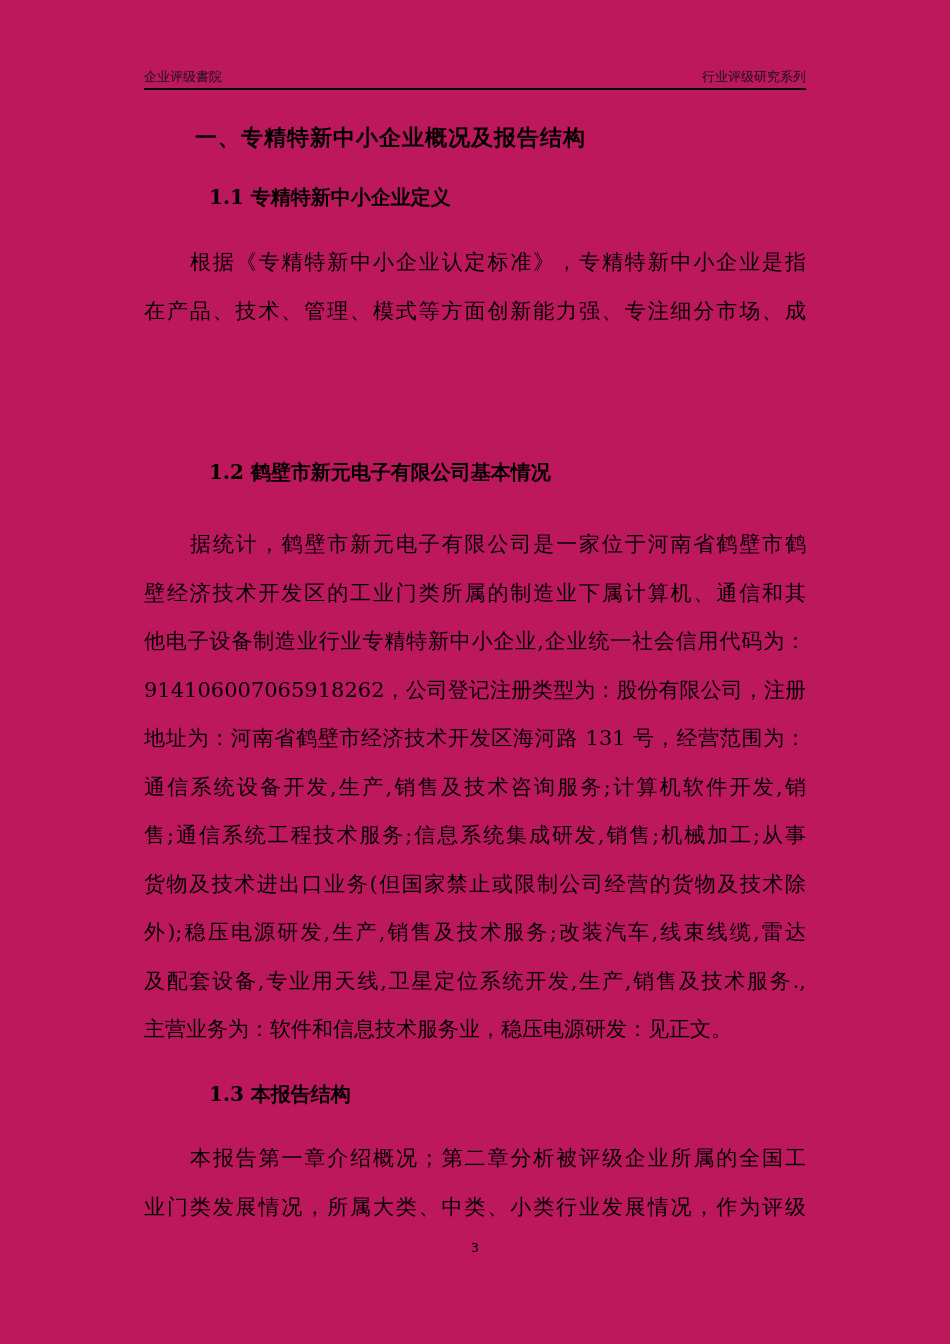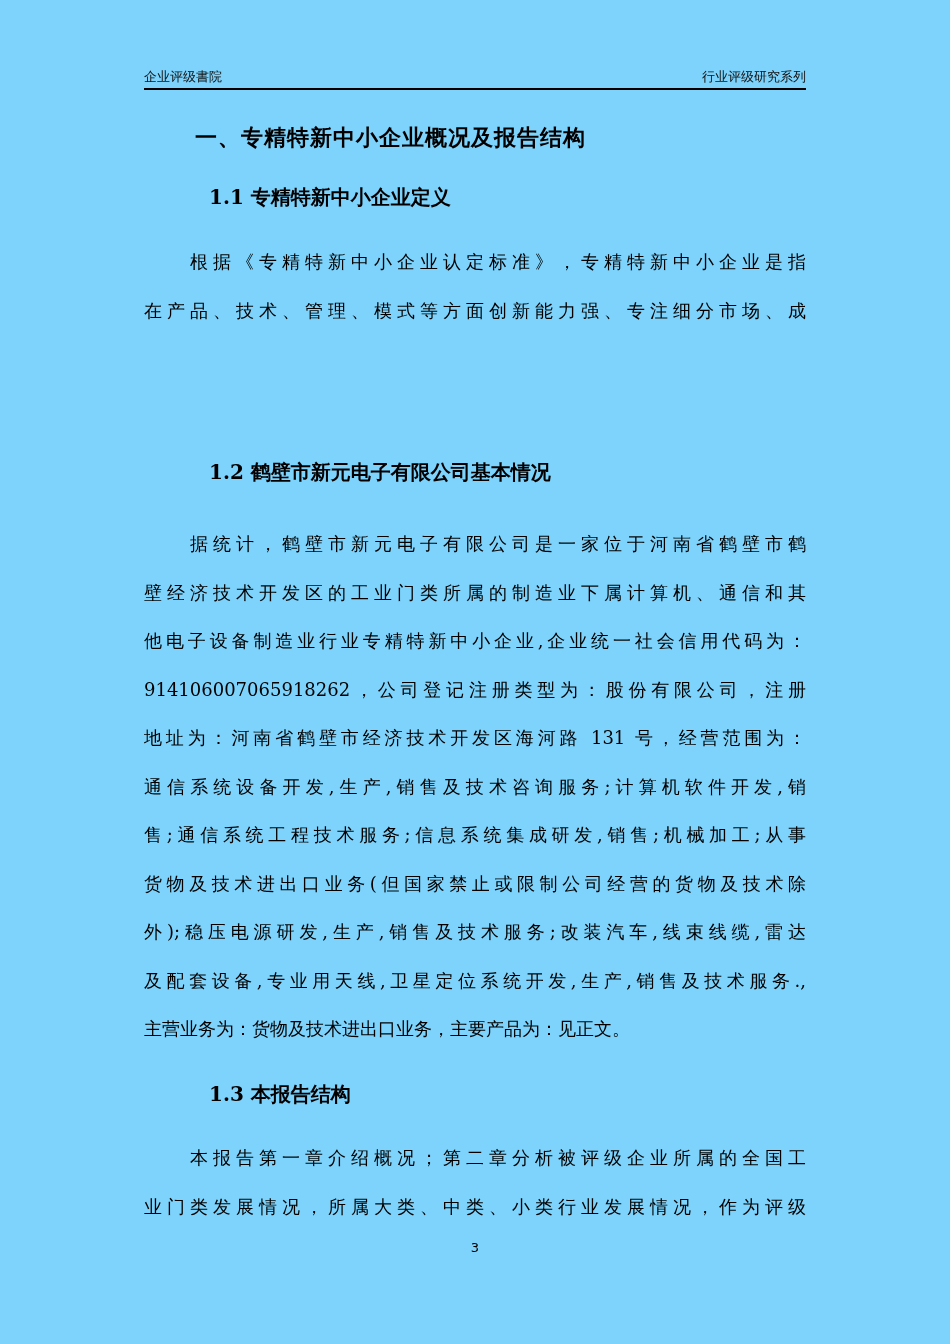--- a/index.html
+++ b/index.html
@@ -1,24 +1,24 @@
 <!DOCTYPE html>
 <html><head>
   <meta charset="utf-8">
   <style>
     html, body { margin: 0; padding: 0; background: #ffffff; }
     body { width: 950px; height: 1344px; position: relative; overflow: hidden; color: #000; }
-    .page { position: absolute; left: 0; top: 0; width: 950px; height: 1344px; background: #7dd3fc; }
+    .page { position: absolute; left: 0; top: 0; width: 950px; height: 1344px; background: #be185d; }
     .header { position: absolute; left: 144px; top: 66px; width: 662px; height: 22px; border-bottom: 2px solid #000; }
     .header-left, .header-right { position: absolute; top: 3px; font-family: "DejaVu Sans", sans-serif; font-size: 13px; color: #111; line-height: 16px; }
     .header-left { left: 0; }
     .header-right { right: 0; }
     .h1 { position: absolute; left: 195px; top: 122px; font-family: "DejaVu Serif", serif; font-weight: bold; font-size: 22px; line-height: 30px; letter-spacing: 1px; }
     .h2 { position: absolute; left: 209px; font-family: "DejaVu Serif", serif; font-weight: bold; font-size: 20px; line-height: 28px; }
-    .para { position: absolute; left: 144px; width: 662px; font-family: "DejaVu Serif", serif; font-size: 18px; line-height: 48.5px; text-align: justify; text-indent: 38px; word-break: break-all; }
+    .para { position: absolute; left: 144px; width: 662px; font-family: "DejaVu Serif", serif; font-size: 21px; line-height: 48.5px; text-align: justify; text-indent: 38px; word-break: break-all; }
     .para .line { display: block; text-indent: 0; white-space: nowrap; text-align-last: justify; }
     .para .line.first { padding-left: 46px; }
     .para .line.last { text-align-last: left; }
     .page-number { position: absolute; left: 0; width: 950px; top: 1240px; text-align: center; font-family: "DejaVu Sans", sans-serif; font-size: 13px; }
   </style>
 </head>
 <body>
 
 <div class="page">
 
@@ -40,21 +40,21 @@
     <span class="line first">据统计，鹤壁市新元电子有限公司是一家位于河南省鹤壁市鹤</span>
     <span class="line">壁经济技术开发区的工业门类所属的制造业下属计算机、通信和其</span>
     <span class="line">他电子设备制造业行业专精特新中小企业,企业统一社会信用代码为：</span>
     <span class="line">914106007065918262，公司登记注册类型为：股份有限公司，注册</span>
     <span class="line">地址为：河南省鹤壁市经济技术开发区海河路 131 号，经营范围为：</span>
     <span class="line">通信系统设备开发,生产,销售及技术咨询服务;计算机软件开发,销</span>
     <span class="line">售;通信系统工程技术服务;信息系统集成研发,销售;机械加工;从事</span>
     <span class="line">货物及技术进出口业务(但国家禁止或限制公司经营的货物及技术除</span>
     <span class="line">外);稳压电源研发,生产,销售及技术服务;改装汽车,线束线缆,雷达</span>
     <span class="line">及配套设备,专业用天线,卫星定位系统开发,生产,销售及技术服务.,</span>
-    <span class="line last">主营业务为：货物及技术进出口业务，主要产品为：见正文。</span>
+    <span class="line last">主营业务为：软件和信息技术服务业，稳压电源研发：见正文。</span>
   </div>
 
   <div class="h2" style="top:1080px;">1.3 本报告结构</div>
   <div class="para" style="top:1134px;">
     <span class="line first">本报告第一章介绍概况；第二章分析被评级企业所属的全国工</span>
     <span class="line">业门类发展情况，所属大类、中类、小类行业发展情况，作为评级</span>
   </div>
 
   <div class="page-number">3</div>
 </div>

